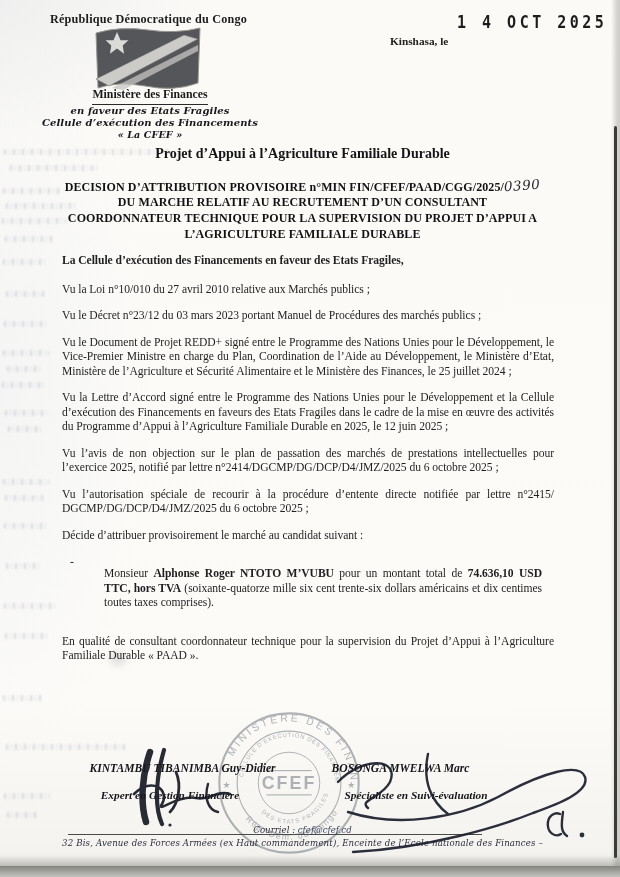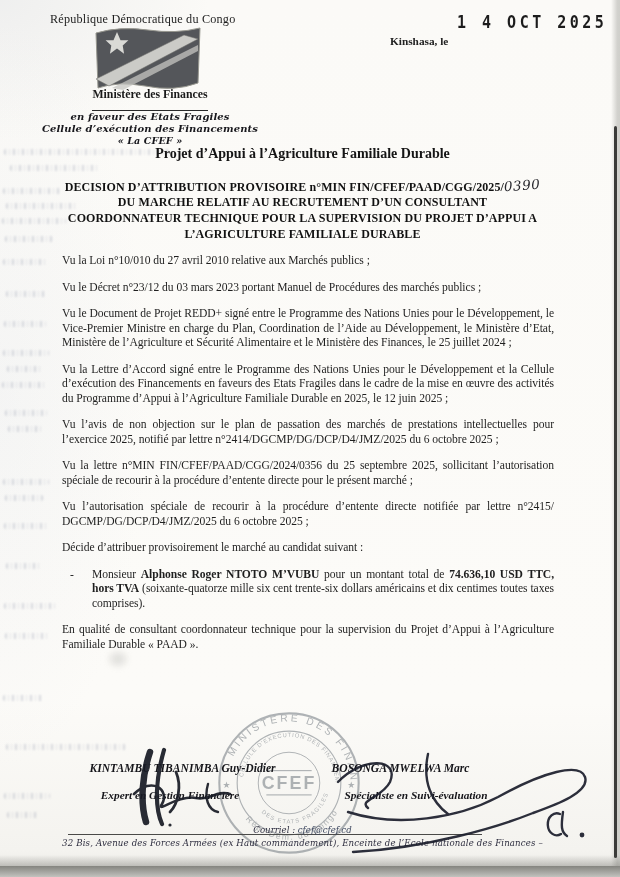--- a/index.html
+++ b/index.html
@@ -18,45 +18,45 @@
     background:#3b3b39;border-radius:2px;filter:blur(.4px);}
   .scan-bottom-shadow{position:absolute;left:0;right:0;top:855px;height:11px;
     background:linear-gradient(rgba(0,0,0,0),rgba(110,110,105,.38));}
   .scan-bottom{position:absolute;left:0;right:0;top:866px;height:11px;
     background:linear-gradient(#84847f,#c2c2be);}
   .smudge{position:absolute;height:6px;filter:blur(1.1px);opacity:.42;border-radius:2px;
     background:repeating-linear-gradient(90deg,rgba(95,105,135,.55) 0 2px,transparent 2px 5px,rgba(95,105,135,.35) 5px 6px,transparent 6px 9px);}
   .crease{position:absolute;left:105px;top:648px;width:26px;height:22px;border-radius:50%;
     background:radial-gradient(rgba(150,150,145,.30),transparent 70%);filter:blur(2px);}
   
-  .country{position:absolute;left:50px;top:12px;font-size:12.2px;font-weight:400;letter-spacing:.2px;color:#1d1d1d;}
+  .country{position:absolute;left:50px;top:12px;font-size:12.2px;font-weight:700;letter-spacing:.2px;color:#1d1d1d;}
   .place-date{position:absolute;left:390px;top:35px;font-size:11.3px;font-weight:600;color:#222;}
   .date-stamp{position:absolute;left:457px;top:11px;font-family:"DejaVu Sans Mono",monospace;
     font-weight:bold;font-size:15px;letter-spacing:3.5px;color:#1c1c1c;transform:scaleY(1.18);
     transform-origin:left top;white-space:nowrap;filter:blur(.2px);}
   .flag{position:absolute;left:92px;top:26px;}
   .ministry-wrap{position:absolute;left:40px;top:84px;width:220px;text-align:center;}
   .ministry{display:inline-block;font-size:11.8px;font-weight:600;color:#1a1a1a;
-    border-bottom:1.2px solid #2a2a2a;padding-bottom:8px;}
+    border-bottom:1.2px solid #2a2a2a;padding-bottom:2px;}
   .unit{font-family:"DejaVu Serif",serif;font-style:italic;font-weight:600;font-size:10px;
     line-height:12.2px;color:#17171c;letter-spacing:.1px;}
   .unit-quote{font-size:9.6px;}
   
   .title-col{position:absolute;left:30px;top:147px;width:545px;text-align:center;}
   .proj-line{font-size:14px;font-weight:bold;line-height:13.8px;color:#151515;}
   .decision{margin-top:18px;font-size:12px;font-weight:bold;line-height:15.6px;color:#121212;letter-spacing:.1px;}
   .handwritten{font-family:"DejaVu Serif",serif;font-style:italic;font-weight:400;font-size:13.5px;
     display:inline-block;transform:rotate(-4deg) translateY(-1px);letter-spacing:.5px;color:#26262c;}
   
   .content{position:absolute;left:62px;top:254px;width:492px;font-size:11.6px;line-height:14.5px;color:#1f1f1f;}
   .content p{margin:0 0 12px;text-align:justify;letter-spacing:-.05px;}
   .opening{font-weight:bold;margin-bottom:14px !important;text-align:left !important;}
   .award{display:flex;margin:0 0 12px;}
   .award .dash{width:22px;flex:0 0 22px;text-align:left;padding-left:8px;}
-  .award p{margin:0;flex:1;}
+  .award p{margin:12px;flex:1;}
   b{font-weight:bold;}
   .closing{margin-top:7px !important;}
   
   .onbehalf{position:absolute;left:30px;top:739px;width:545px;text-align:center;
     font-weight:bold;font-style:italic;font-size:11.8px;color:#15151a;z-index:4;}
   .sig-name-left{position:absolute;left:40px;top:762px;width:285px;text-align:center;
     font-weight:bold;font-style:italic;font-size:11.6px;color:#141419;z-index:4;}
   .sig-role-left{position:absolute;left:40px;top:789px;width:260px;text-align:center;
     font-weight:bold;font-style:italic;font-size:11.3px;color:#141419;z-index:4;}
   .sig-name-right{position:absolute;left:298px;top:762px;width:205px;text-align:center;
@@ -133,26 +133,26 @@
     <div class="proj-line">Projet d’Appui à l’Agriculture Familiale Durable</div>
     <div class="decision">
       <div><span>DECISION D’ATTRIBUTION PROVISOIRE n°MIN FIN/CFEF/PAAD/CGG/2025/</span><span class="handwritten">0390</span></div>
       <div>DU MARCHE RELATIF AU RECRUTEMENT D’UN CONSULTANT</div>
       <div>COORDONNATEUR TECHNIQUE POUR LA SUPERVISION DU PROJET D’APPUI A</div>
       <div>L’AGRICULTURE FAMILIALE DURABLE</div>
     </div>
   </div>
 
   <div class="content">
+    <p class="opening">La Cellule d’exécution des Financements en faveur des Etats Fragiles,</p>
     <p>Vu la Loi n°10/010 du 27 avril 2010 relative aux Marchés publics ;</p>
     <p>Vu le Décret n°23/12 du 03 mars 2023 portant Manuel de Procédures des marchés publics ;</p>
     <p>Vu le Document de Projet REDD+ signé entre le Programme des Nations Unies pour le Développement, le Vice-Premier Ministre en charge du Plan, Coordination de l’Aide au Développement, le Ministère d’Etat, Ministère de l’Agriculture et Sécurité Alimentaire et le Ministère des Finances, le 25 juillet 2024 ;</p>
     <p>Vu la Lettre d’Accord signé entre le Programme des Nations Unies pour le Développement et la Cellule d’exécution des Financements en faveurs des Etats Fragiles dans le cadre de la mise en œuvre des activités du Programme d’Appui à l’Agriculture Familiale Durable en 2025, le 12 juin 2025 ;</p>
     <p>Vu l’avis de non objection sur le plan de passation des marchés de prestations intellectuelles pour l’exercice 2025, notifié par lettre n°2414/DGCMP/DG/DCP/D4/JMZ/2025 du 6 octobre 2025 ;</p>
-    <p>Vu la lettre n°MIN FIN/CFEF/PAAD/CGG/2024/0356 du 25 septembre 2025, sollicitant l’autorisation spéciale de recourir à la procédure d’entente directe pour le présent marché ;</p>
     <p>Vu l’autorisation spéciale de recourir à la procédure d’entente directe notifiée par lettre n°2415/ DGCMP/DG/DCP/D4/JMZ/2025 du 6 octobre 2025 ;</p>
     <p>Décide d’attribuer provisoirement le marché au candidat suivant :</p>
     <div class="award">
       <span class="dash">-</span>
       <p><span>Monsieur </span><b>Alphonse Roger NTOTO M’VUBU</b><span> pour un montant total de </span><b>74.636,10 USD TTC, </b><b>hors TVA</b><span> (soixante-quatorze mille six cent trente-six dollars américains et dix centimes toutes taxes comprises).</span></p>
     </div>
     <p class="closing">En qualité de consultant coordonnateur technique pour la supervision du Projet d’Appui à l’Agriculture Familiale Durable « PAAD ».</p>
   </div>
 
   <svg class="stamp" width="162" height="162" viewBox="0 0 200 200">

